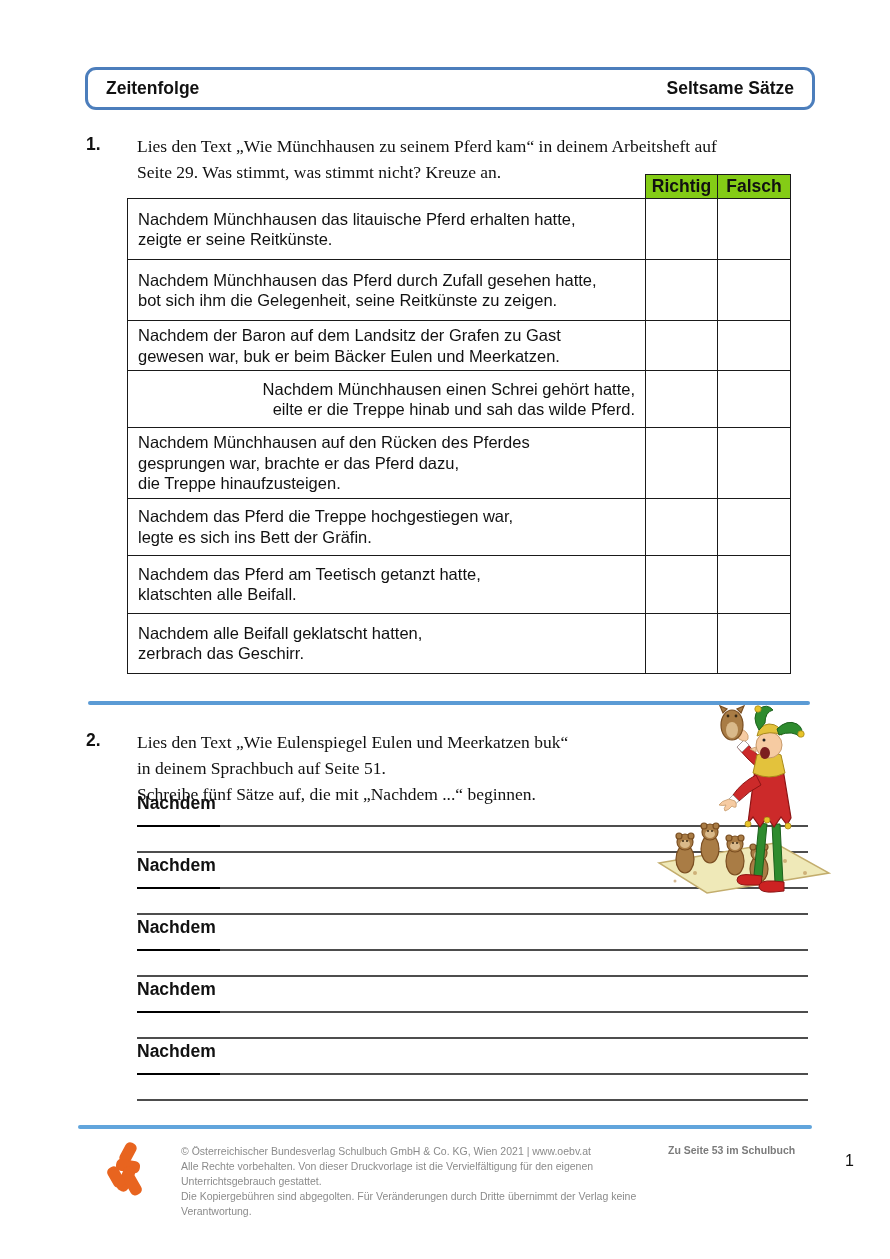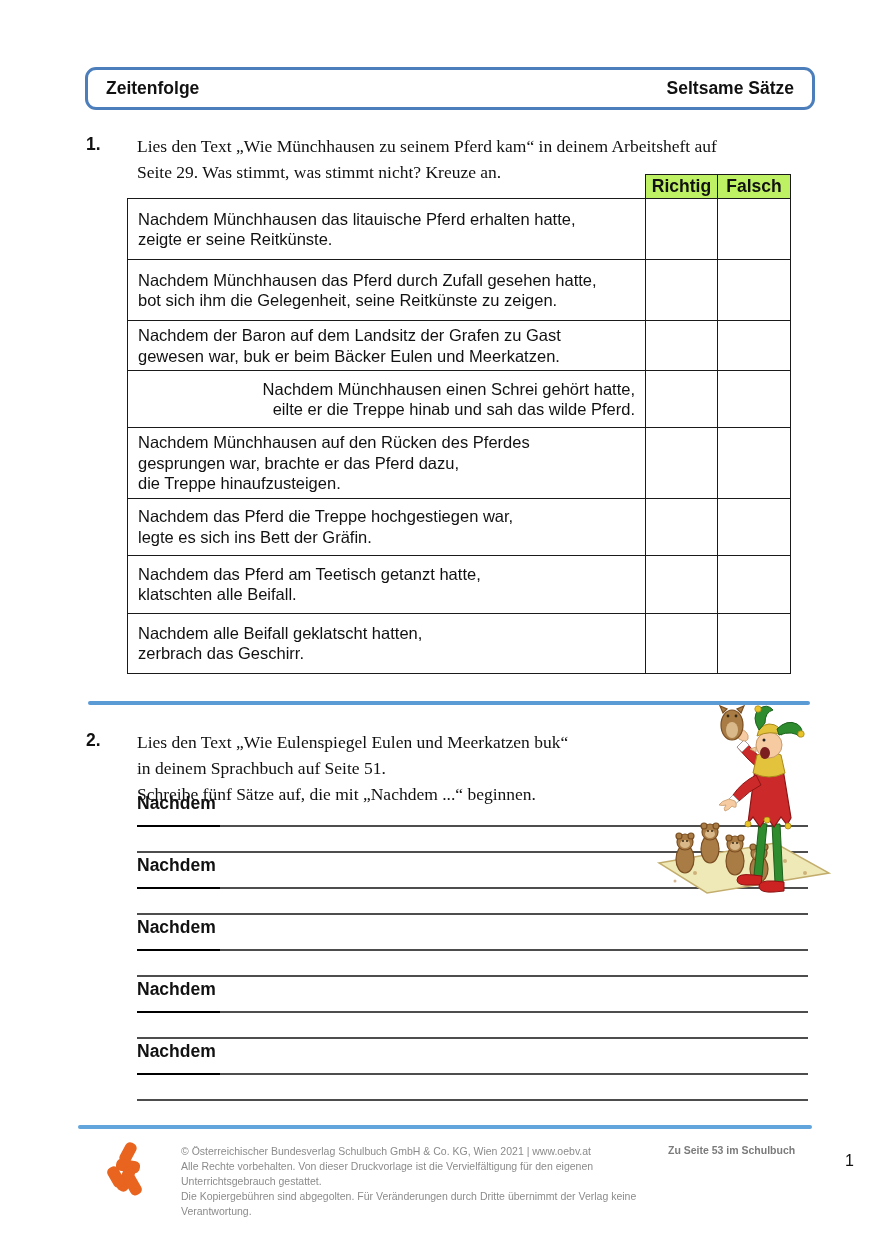--- a/index.html
+++ b/index.html
@@ -13,21 +13,21 @@
   .hdr-box span{font-size:17.5px;font-weight:bold;}
 
   
   .task-num{position:absolute;font-size:17.5px;font-weight:bold;}
   .task-text{position:absolute;font-size:17.5px;line-height:26px;white-space:pre-line;font-family:Liberation Serif, serif;}
 
   
   .tbl{position:absolute;left:127px;top:174px;border-collapse:collapse;table-layout:fixed;}
   .tbl td,.tbl th{border:1.5px solid #1a1a1a;box-sizing:border-box;}
   .tbl th.spacer{border:none;background:none;}
-  .tbl th.col-h{background:#bef264;font-size:17.5px;font-weight:bold;text-align:center;
+  .tbl th.col-h{background:#84cc16;font-size:17.5px;font-weight:bold;text-align:center;
                 height:24px;padding:0 2px;}
   .tbl td.stmt{font-size:16.5px;line-height:20.5px;padding:4px 10px;vertical-align:middle;
                white-space:pre-line;}
   .tbl td.chk{background:#fff;}
 
   
   .divider{position:absolute;height:4px;background:#5b9bd5;border-radius:2px;}
 
   
   .wline-group{position:absolute;left:137px;width:671px;height:21px;display:flex;align-items:flex-end;}

